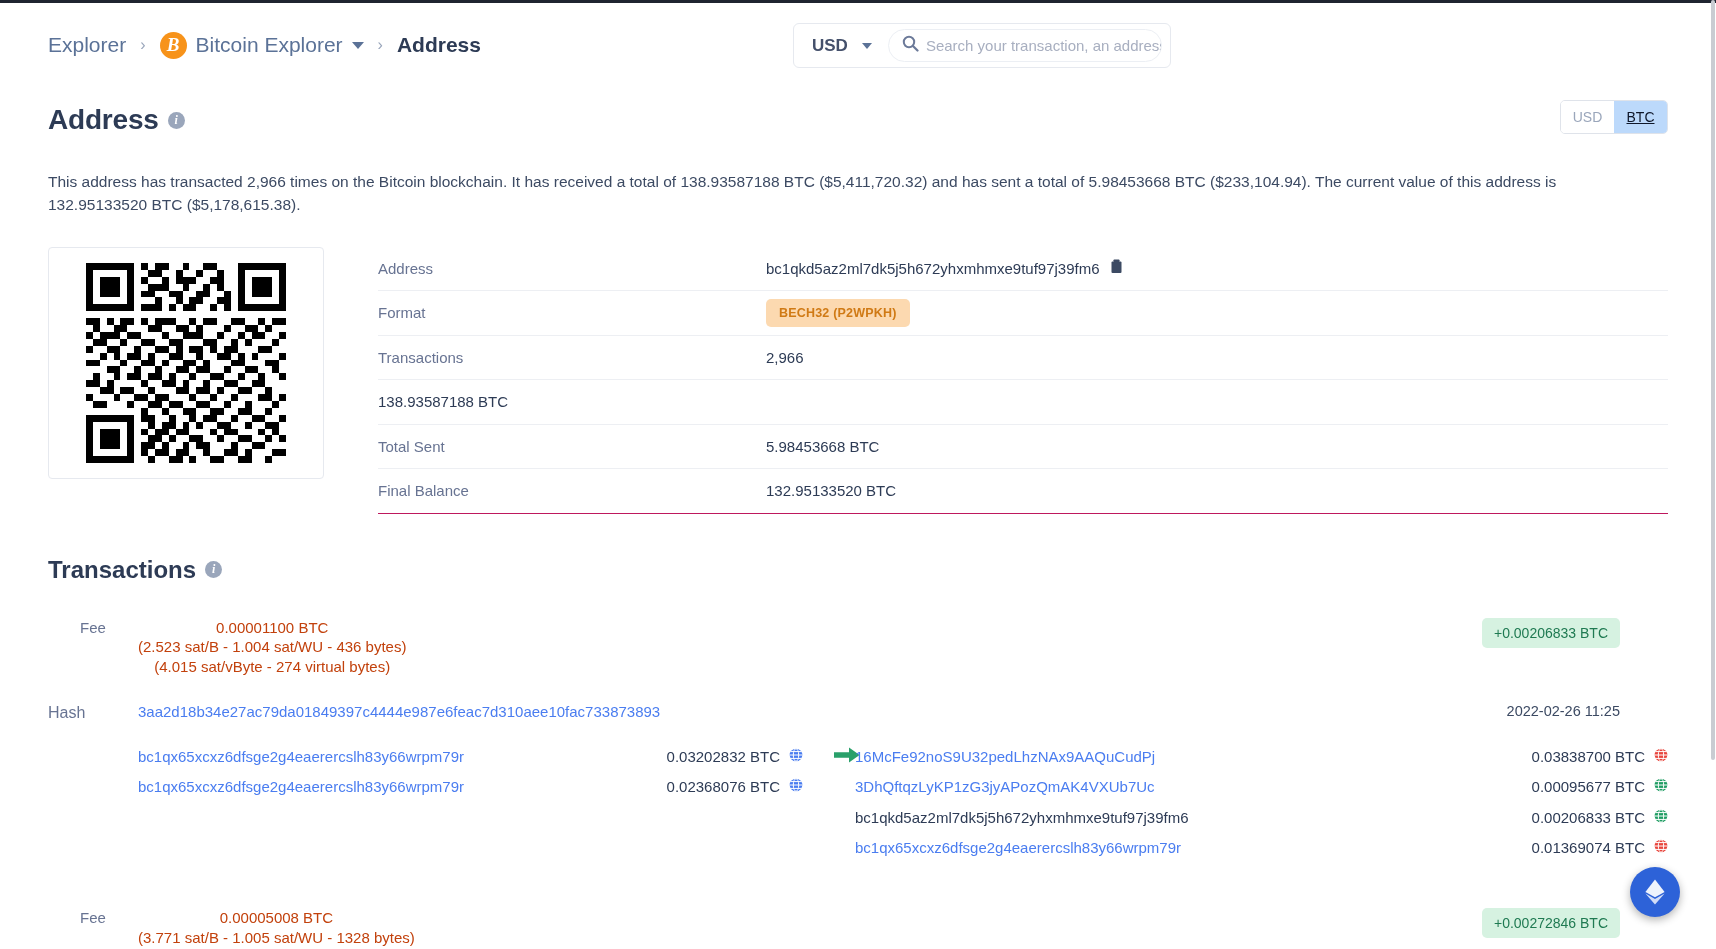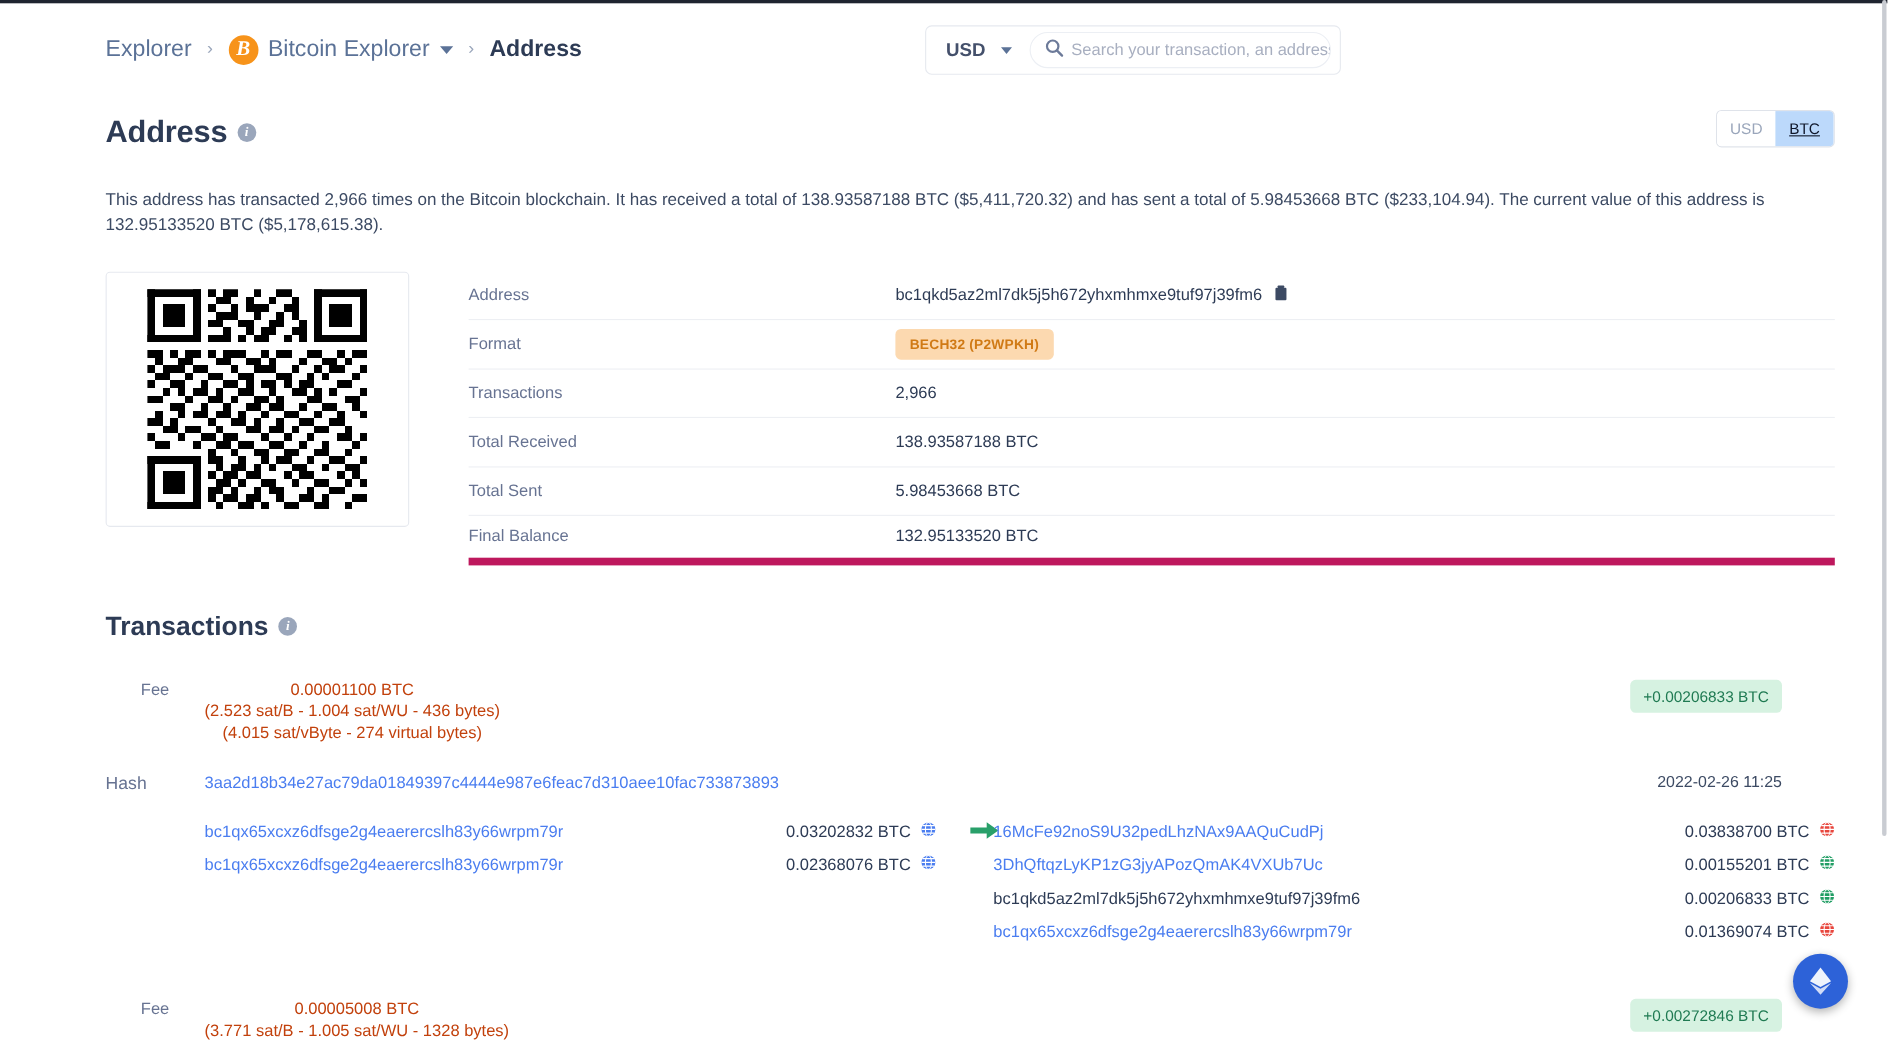--- a/index.html
+++ b/index.html
@@ -4,21 +4,21 @@
 <style>
   * { box-sizing: border-box; }
   html, body {
     margin: 0; padding: 0;
     width: 1716px; height: 949px;
     background: #ffffff;
     font-family: "Liberation Sans", sans-serif;
     color: #323d52;
     overflow: hidden;
   }
-  .page { position: relative; width: 1716px; height: 949px; overflow: hidden; padding-left: 48px; }
+  .page { position: relative; width: 1716px; height: 949px; overflow: hidden; }
 
   
   .topbar {
     display: flex; align-items: center;
     height: 90px;
     padding: 0 44px 0 48px;
     position: relative;
   }
   .crumbs { display: flex; align-items: center; font-size: 21px; }
   .crumb-link { color: #5b7297; cursor: pointer; }
@@ -104,21 +104,21 @@
     border: 1px solid #e6e9ef; border-radius: 4px;
     display: flex; align-items: center; justify-content: center;
   }
   .qr { image-rendering: pixelated; }
   .detail-table { flex: 1; margin-left: 54px; }
   .drow {
     display: flex; align-items: center;
     height: 44.5px; border-bottom: 1px solid #edeff3;
     font-size: 15px;
   }
-  .drow:last-child { border-bottom: 7px solid #be185d; }
+  .drow:last-child { border-bottom: 1px solid #be185d; }
   .dlabel { width: 388px; color: #677392; flex: none; }
   .dvalue { color: #2d3b55; display: flex; align-items: center; }
   .copy-icon { margin-left: 10px; cursor: pointer; }
   .badge-format {
     background: #fcd9b0; color: #d07a15;
     font-size: 12.5px; font-weight: bold;
     padding: 7px 13px; border-radius: 5px; letter-spacing: .2px;
   }
 
   
@@ -456,21 +456,20 @@
         <div class="dlabel">Format</div>
         <div class="dvalue">
           <span class="badge-format">BECH32 (P2WPKH)</span>
         </div>
       </div>
       <div class="drow">
         <div class="dlabel">Transactions</div>
         <div class="dvalue">2,966</div>
       </div>
       <div class="drow">
-        <div class="dlabel">Total Received</div>
         <div class="dvalue">138.93587188 BTC</div>
       </div>
       <div class="drow">
         <div class="dlabel">Total Sent</div>
         <div class="dvalue">5.98453668 BTC</div>
       </div>
       <div class="drow">
         <div class="dlabel">Final Balance</div>
         <div class="dvalue">132.95133520 BTC</div>
       </div>
@@ -544,21 +543,21 @@
                 <circle cx="7" cy="7" r="6.3" fill="#e8453c"></circle>
                 <ellipse cx="7" cy="7" rx="2.7" ry="6.3" fill="none" stroke="#fff" stroke-width="1"></ellipse>
                 <line x1="0.7" y1="7" x2="13.3" y2="7" stroke="#fff" stroke-width="1"></line>
                 <line x1="1.8" y1="3.6" x2="12.2" y2="3.6" stroke="#fff" stroke-width="1"></line>
                 <line x1="1.8" y1="10.4" x2="12.2" y2="10.4" stroke="#fff" stroke-width="1"></line>
               </svg>
           </span>
         </div>
         <div class="io-row">
           <span class="io-addr link">3DhQftqzLyKP1zG3jyAPozQmAK4VXUb7Uc</span>
-          <span class="io-amt">0.00155201 BTC</span>
+          <span class="io-amt">0.00095677 BTC</span>
           <span class="globe">
             <svg width="14" height="14" viewBox="0 0 14 14">
                 <circle cx="7" cy="7" r="6.3" fill="#1f9d63"></circle>
                 <ellipse cx="7" cy="7" rx="2.7" ry="6.3" fill="none" stroke="#fff" stroke-width="1"></ellipse>
                 <line x1="0.7" y1="7" x2="13.3" y2="7" stroke="#fff" stroke-width="1"></line>
                 <line x1="1.8" y1="3.6" x2="12.2" y2="3.6" stroke="#fff" stroke-width="1"></line>
                 <line x1="1.8" y1="10.4" x2="12.2" y2="10.4" stroke="#fff" stroke-width="1"></line>
               </svg>
           </span>
         </div>

